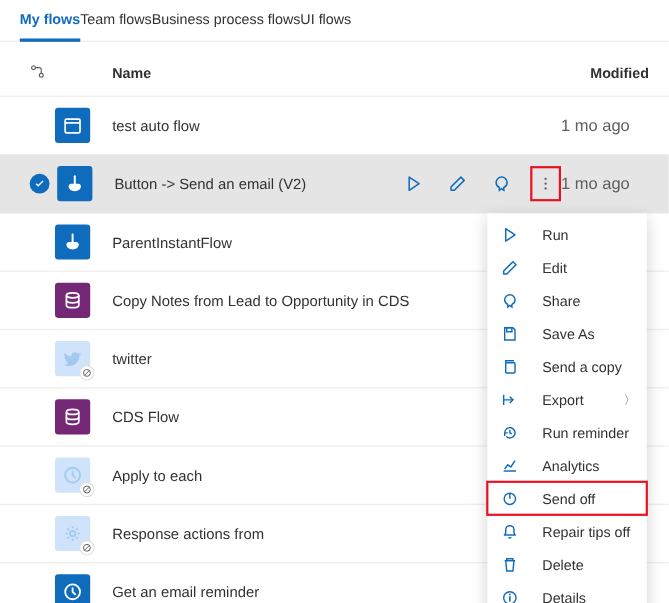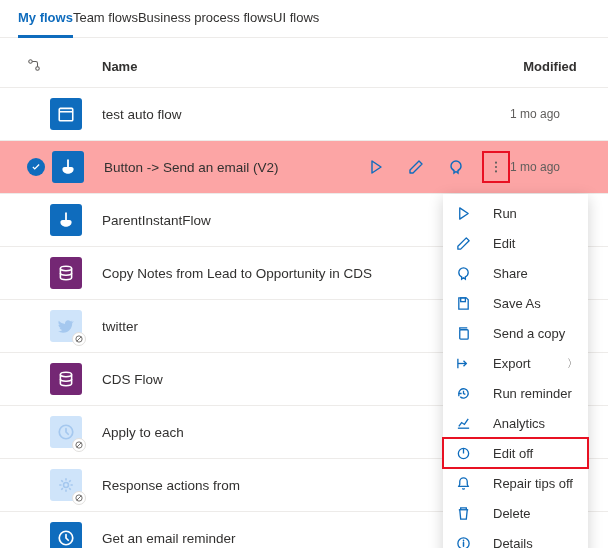--- a/index.html
+++ b/index.html
@@ -32,30 +32,30 @@
     display: flex;
     align-items: center;
     padding: 20px 18px 12px 18px;
     border-bottom: 1px solid #edebe9;
     color: #323130;
     font-weight: 600;
   }
   .col-icon-h { width: 32px; text-align:center; color:#605e5c;}
   .col-thumb-h { width: 52px; }
   .col-name-h { flex: 1; }
-  .col-mod-h { width: 80px; text-align:center; }
+  .col-mod-h { width: 80px; text-align:right; }
   .row {
     display: flex;
     align-items: center;
     padding: 10px 18px;
     border-bottom: 1px solid #edebe9;
     min-height: 52px;
     position: relative;
   }
-  .row.selected { background: #fca5a5; padding-left: 20px; }
+  .row.selected { background: #e5e5e5; padding-left: 20px; }
   .col-check { width: 32px; display:flex; justify-content:center; }
   .check-circle {
     width: 18px; height: 18px; border-radius: 50%;
     background: #0f6cbd; display:flex; align-items:center; justify-content:center;
   }
   .check-circle svg { width:10px; height:10px; }
   .thumb {
     width: 32px; height: 32px; border-radius: 3px;
     display:flex; align-items:center; justify-content:center;
     color: #fff;
@@ -69,21 +69,21 @@
     background:#fff; border-radius:50%;
     display:flex; align-items:center; justify-content:center;
     color:#605e5c; font-size:11px; right:-4px; bottom:-4px;
     border:1px solid #e1dfdd;
   }
   .col-name { flex:1; font-size:13.5px; color:#323130; }
   .col-actions { display:flex; gap:12px; align-items:center; }
   .act-btn { width:28px; height:28px; display:flex; align-items:center; justify-content:center; color:#0f6cbd; cursor:pointer;}
   .act-btn svg { width:16px; height:16px; }
   .more-box { border: 2px solid #e81123; width:28px; height:32px; display:flex; align-items:center; justify-content:center; color:#605e5c; cursor:pointer;}
-  .col-mod { width: 80px; color:#605e5c; font-size:12px; }
+  .col-mod { width: 80px; color:#605e5c; font-size:15px; }
   .menu {
     position: absolute;
     top: 194px; right: 20px;
     width: 145px;
     background: #fff;
     box-shadow: 0 4px 14px rgba(0,0,0,0.18);
     padding: 4px 0;
     z-index: 10;
   }
   .menu-item {
@@ -445,21 +445,21 @@
         </svg>
       </span>
       <span>Analytics</span>
     </div>
   <div class="menu-item highlight">
       <span class="mi-icon">
         <svg viewBox="0 0 16 16">
           <use href="#i-power"></use>
         </svg>
       </span>
-      <span>Edit off</span>
+      <span>Send off</span>
     </div>
   <div class="menu-item">
       <span class="mi-icon">
         <svg viewBox="0 0 16 16">
           <use href="#i-bell"></use>
         </svg>
       </span>
       <span>Repair tips off</span>
     </div>
   <div class="menu-item">

